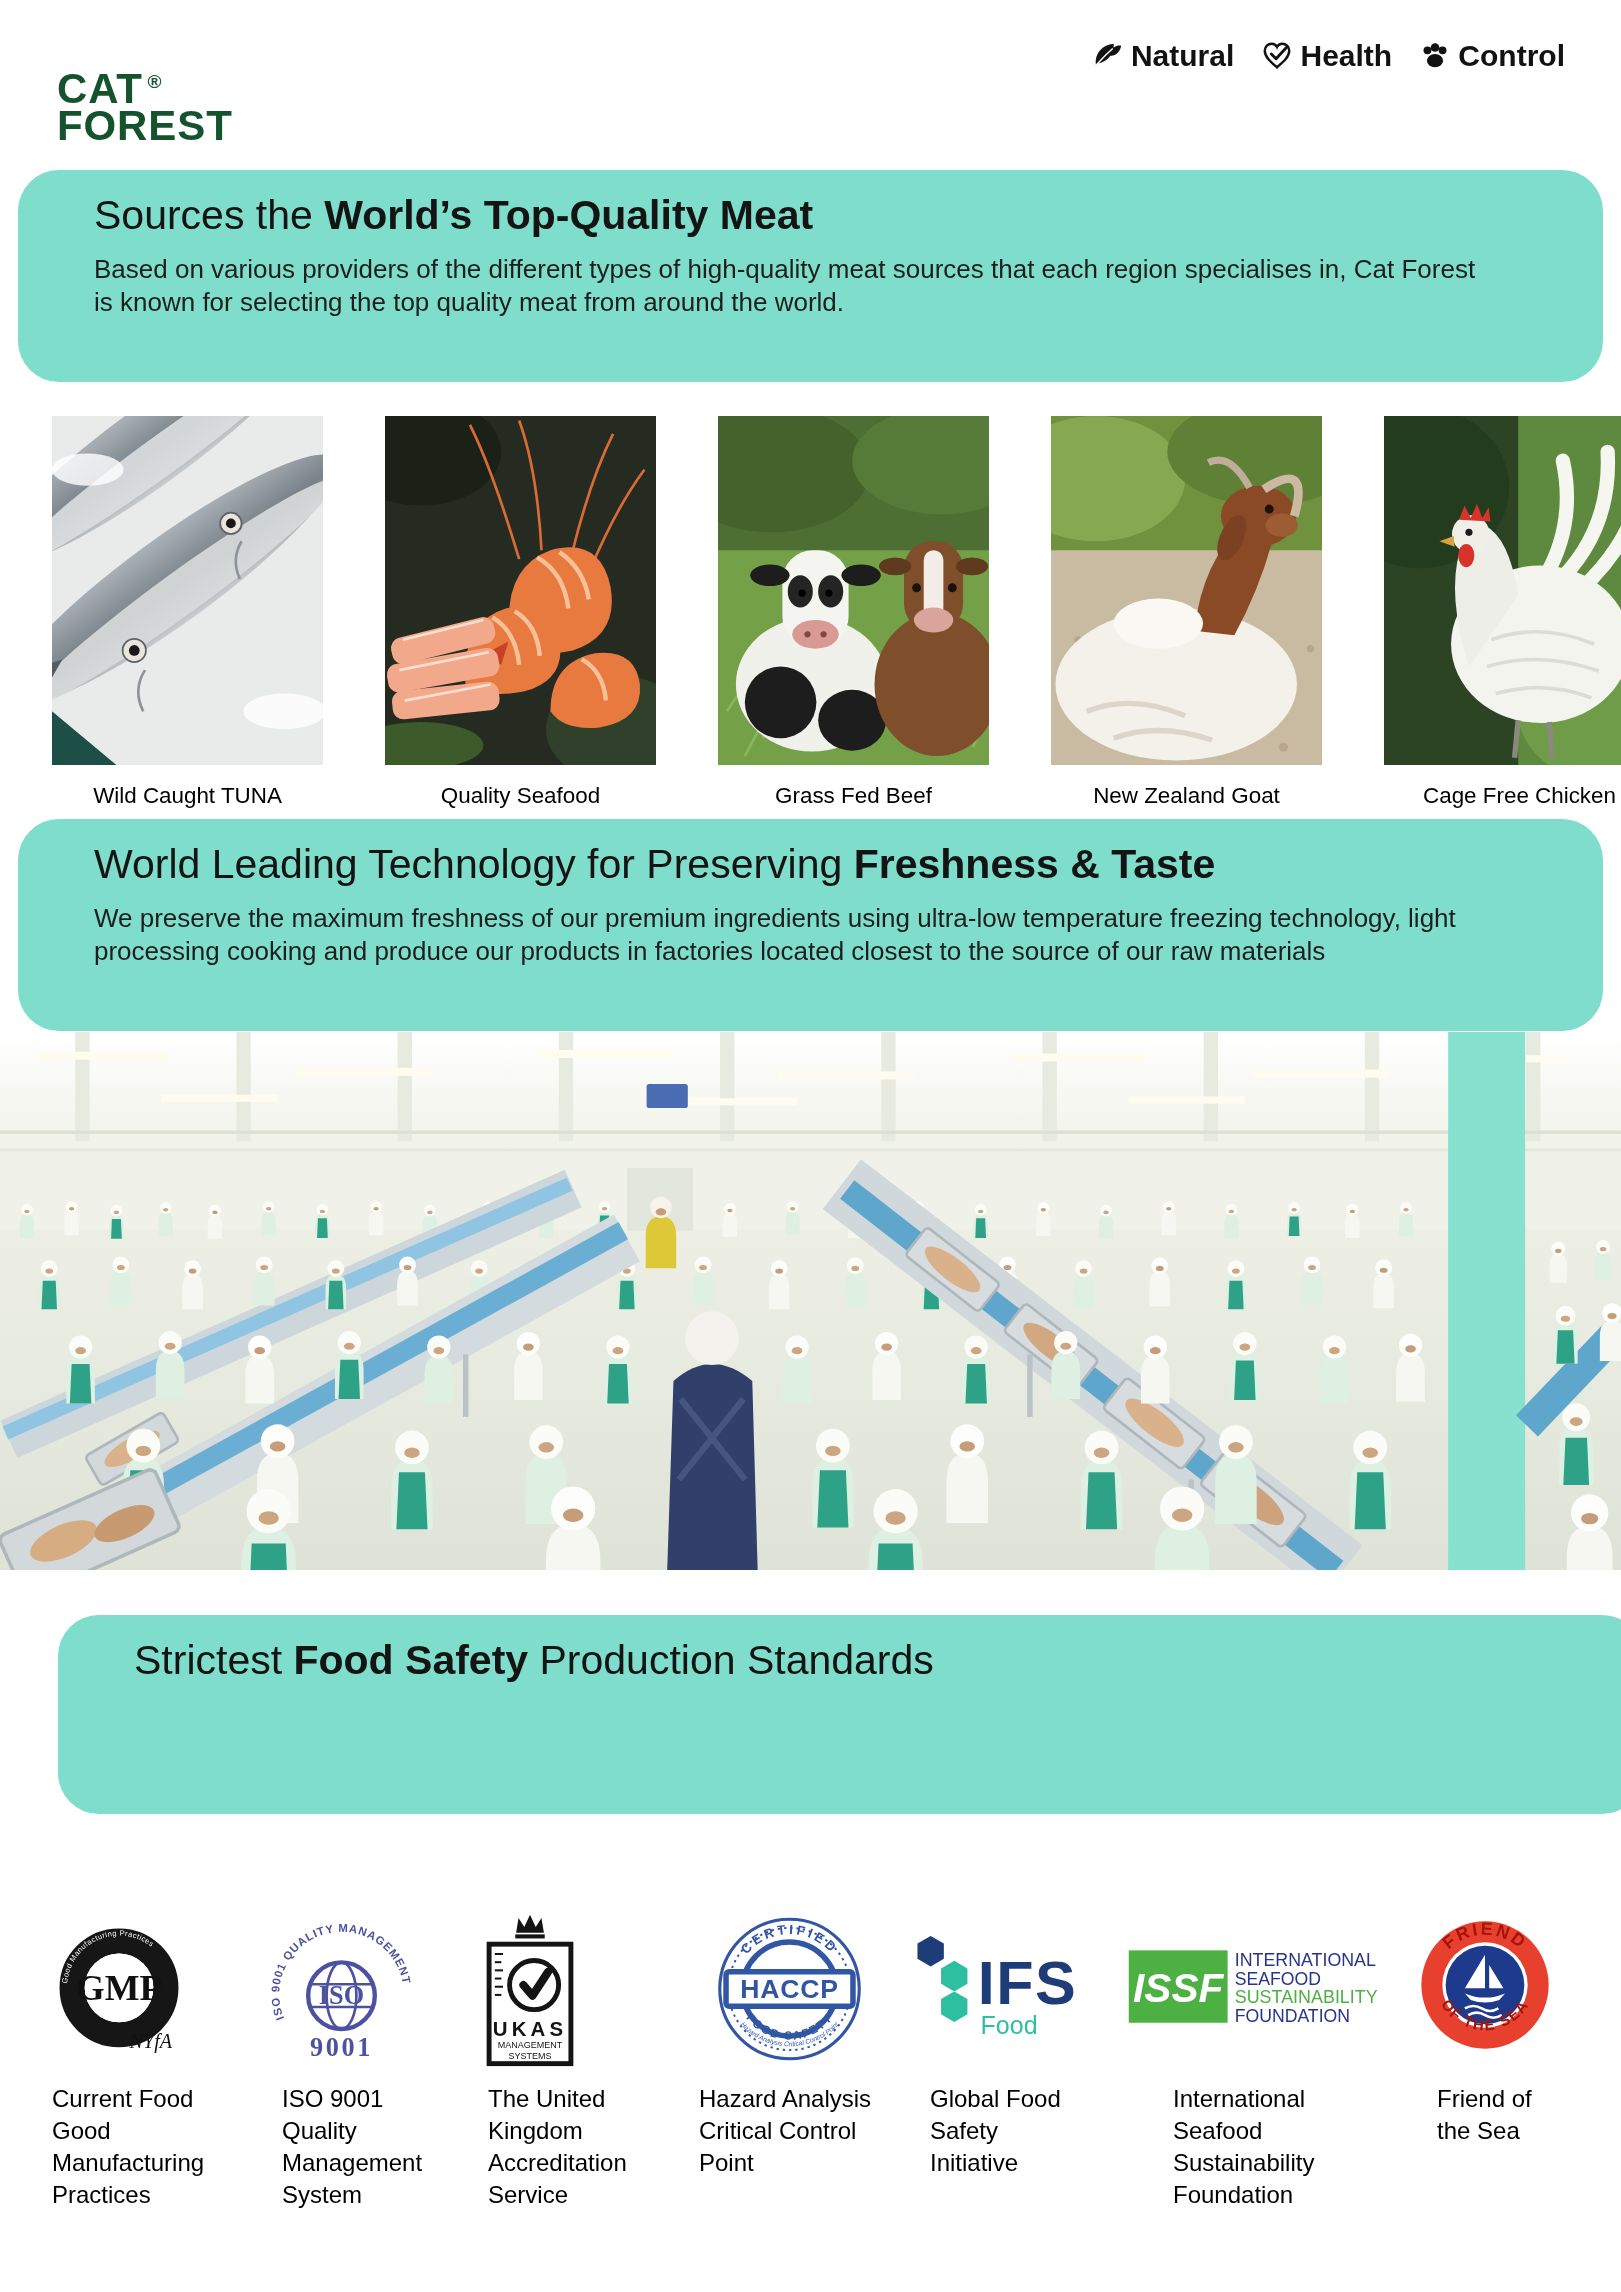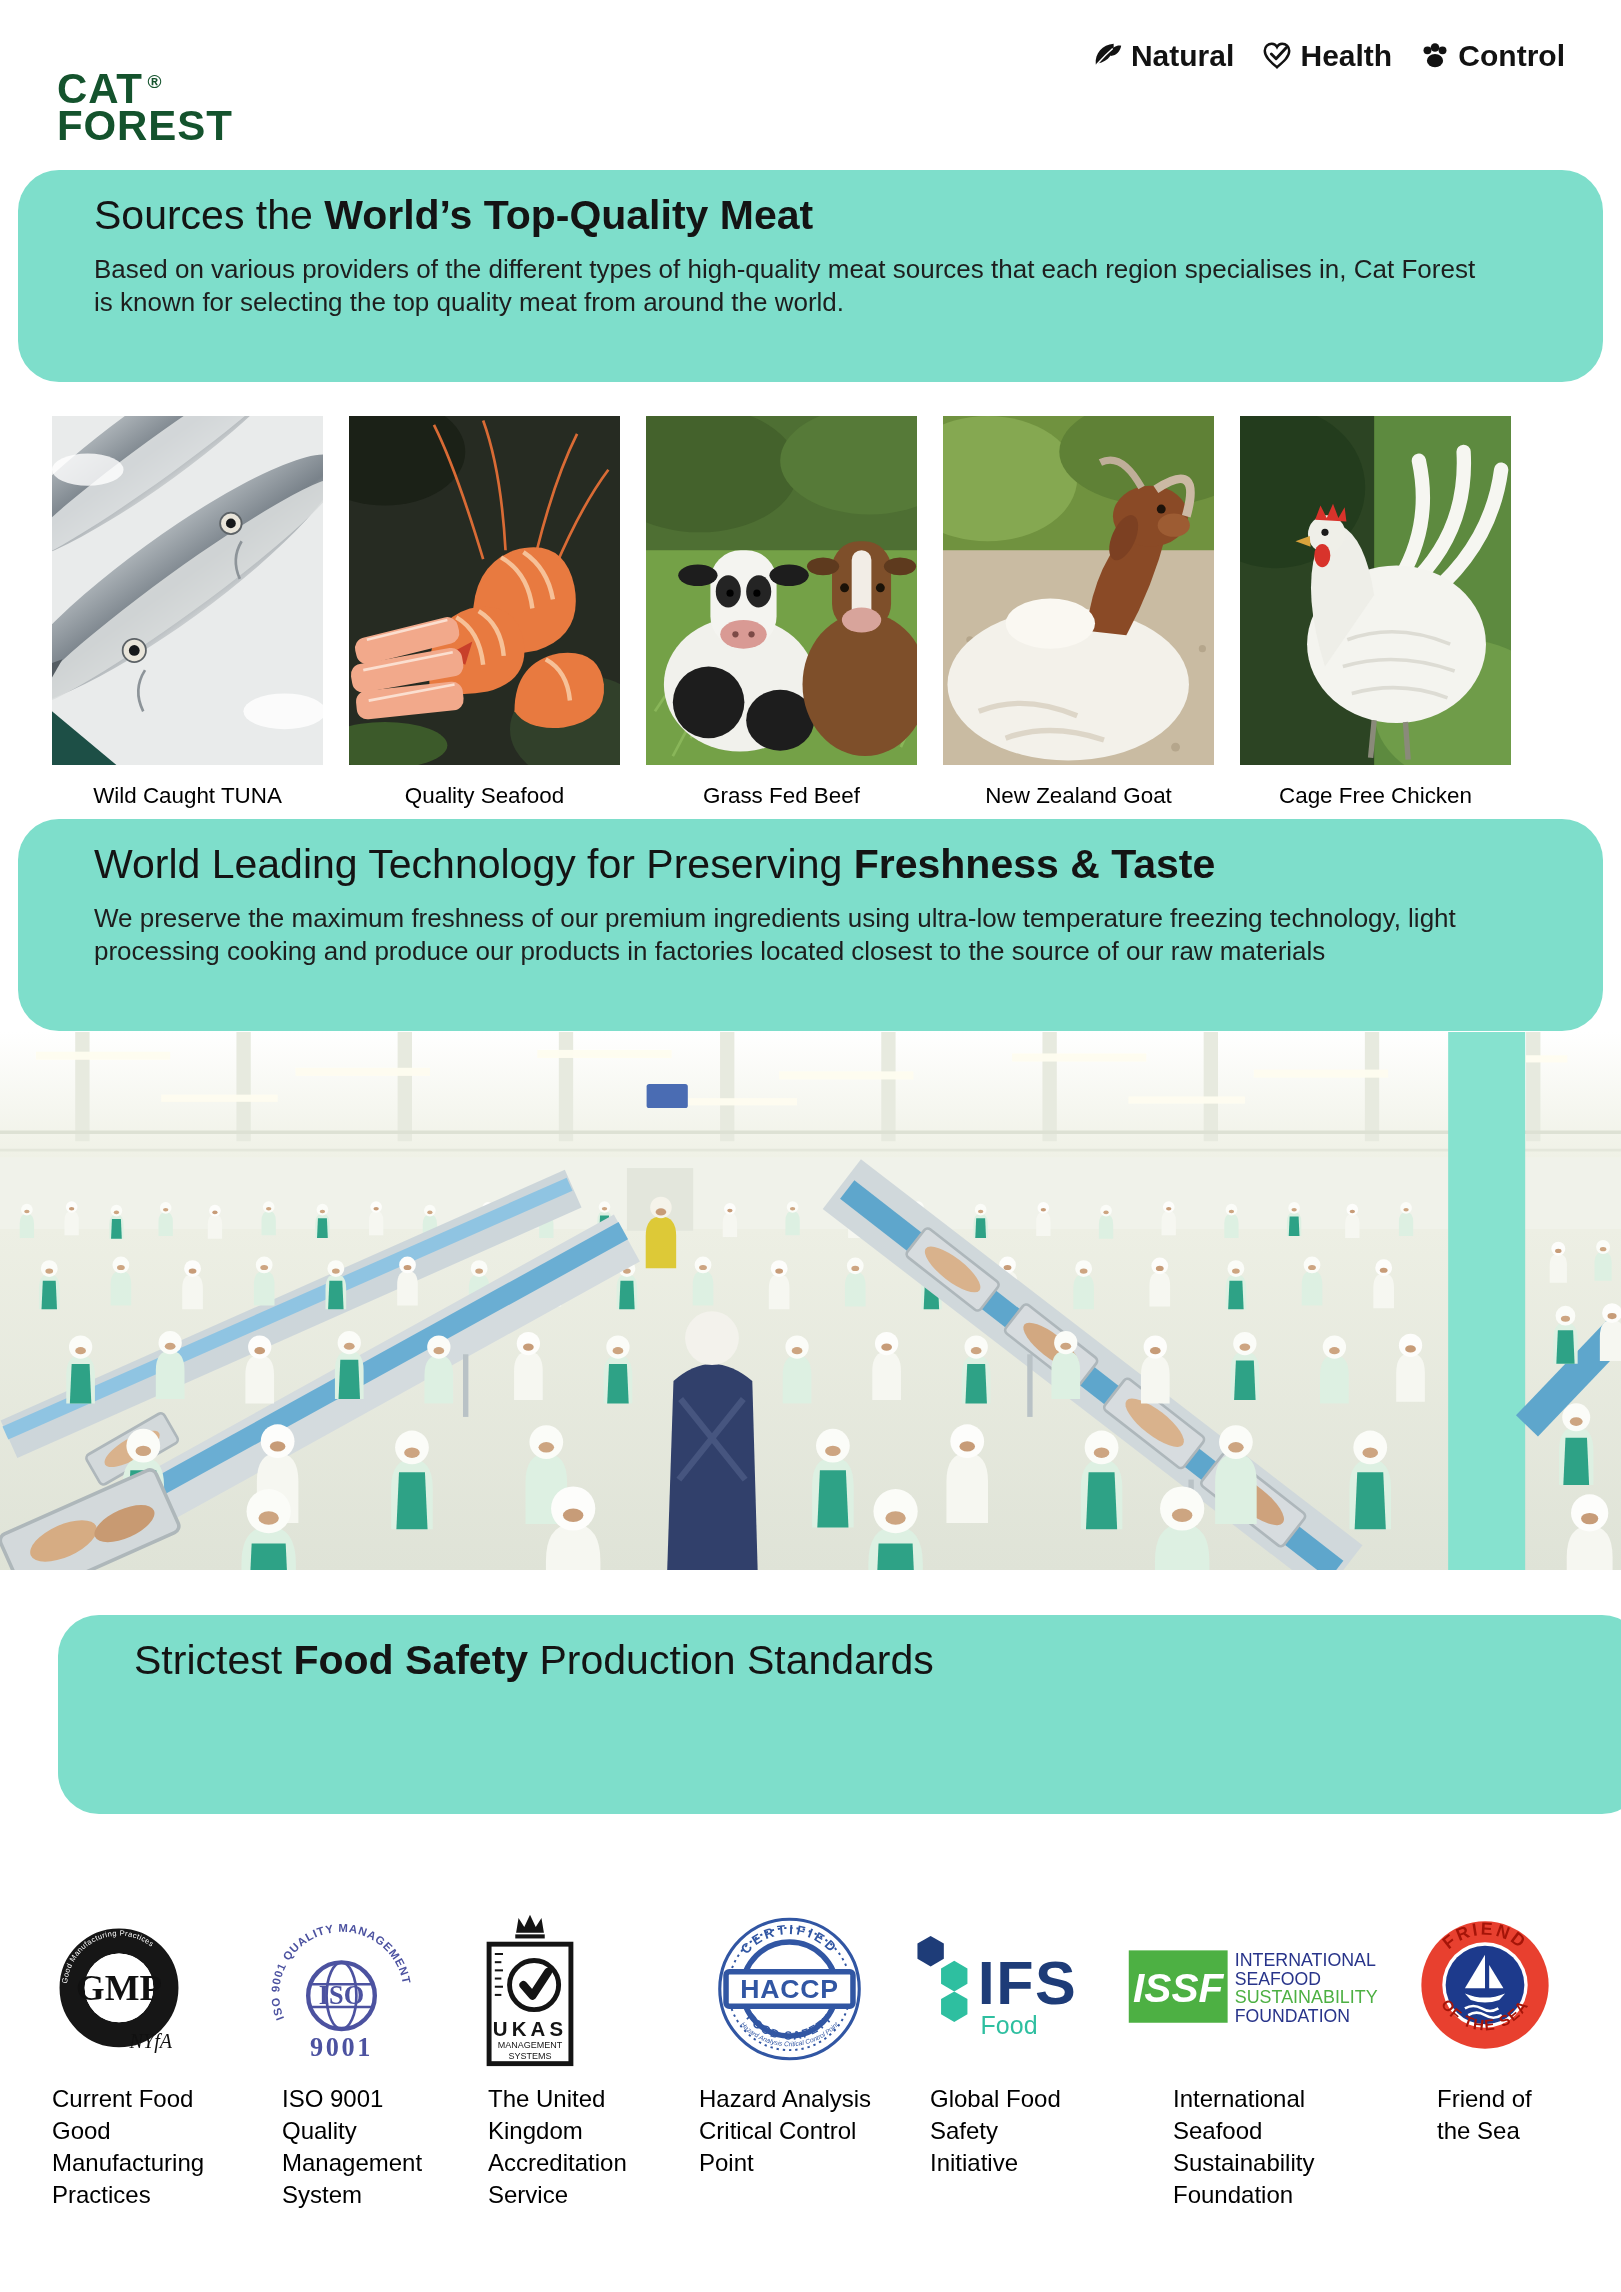--- a/index.html
+++ b/index.html
@@ -15,21 +15,21 @@
   .tag-item svg{display:block;}
   
   .box{position:absolute;left:18px;width:1585px;background:#7EDECB;border-radius:41px;}
   .box h2{margin:0;padding:22px 54px 0 76px;font-size:41px;font-weight:400;color:#141414;letter-spacing:0;}
   .box h2 b{font-weight:700;}
   .box p{margin:14.3px 0 0 0;padding:0 107px 0 76px;font-size:26px;line-height:1.26;color:#1e1e1e;max-width:1397px;}
   .box1{top:170px;height:212px;}
   .box2{top:819px;height:212px;}
   .box3{top:1615px;height:199px;margin-left:40px;}
   
-  .meat-row{position:absolute;left:52px;top:416px;width:1511px;display:flex;gap:26px;}
+  .meat-row{position:absolute;left:52px;top:416px;width:1511px;display:flex;gap:62px;}
   .meat{width:271px;margin:0;}
   .meat .ph{width:271px;height:349px;overflow:hidden;background:#ddd;}
   .meat .ph svg{display:block;width:100%;height:100%;}
   .meat figcaption{margin-top:18px;text-align:center;font-size:22.4px;color:#000;}
   
   .factory{position:absolute;left:0;top:1032px;width:1621px;height:538px;}
   .factory svg{display:block;width:100%;height:100%;}
   
   .cert{position:absolute;}
   .cert svg{display:block;width:100%;height:100%;}

